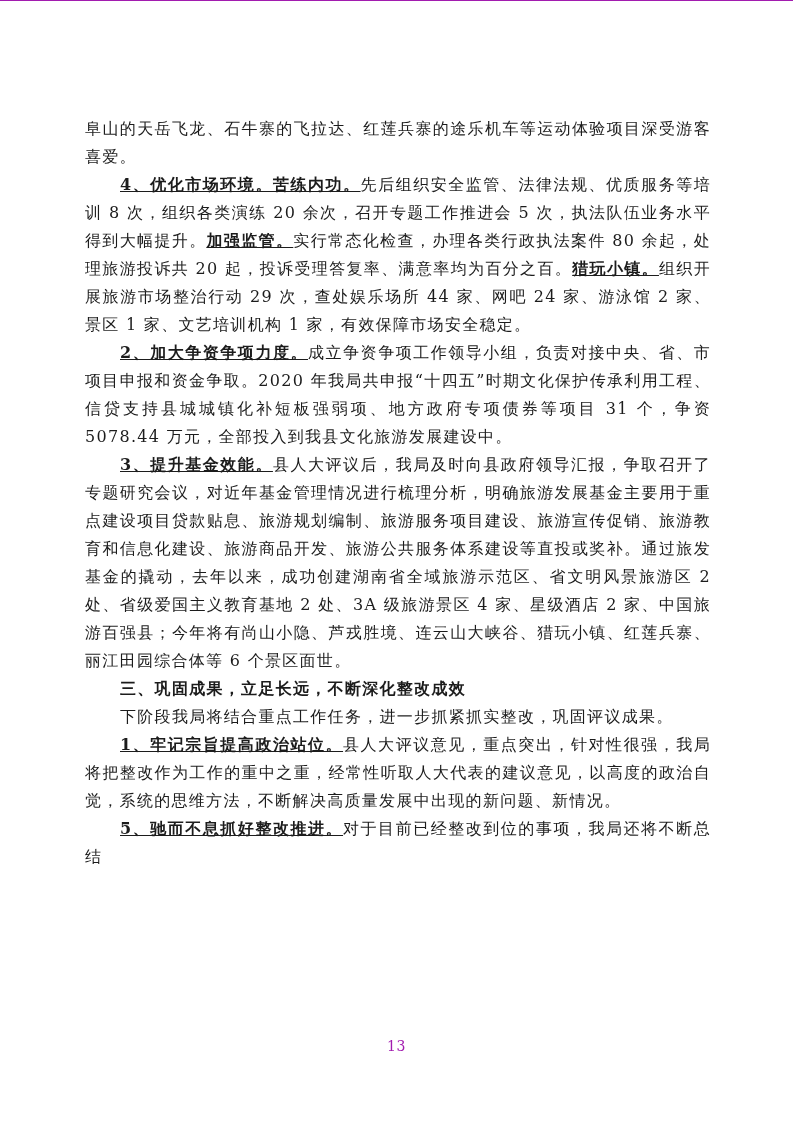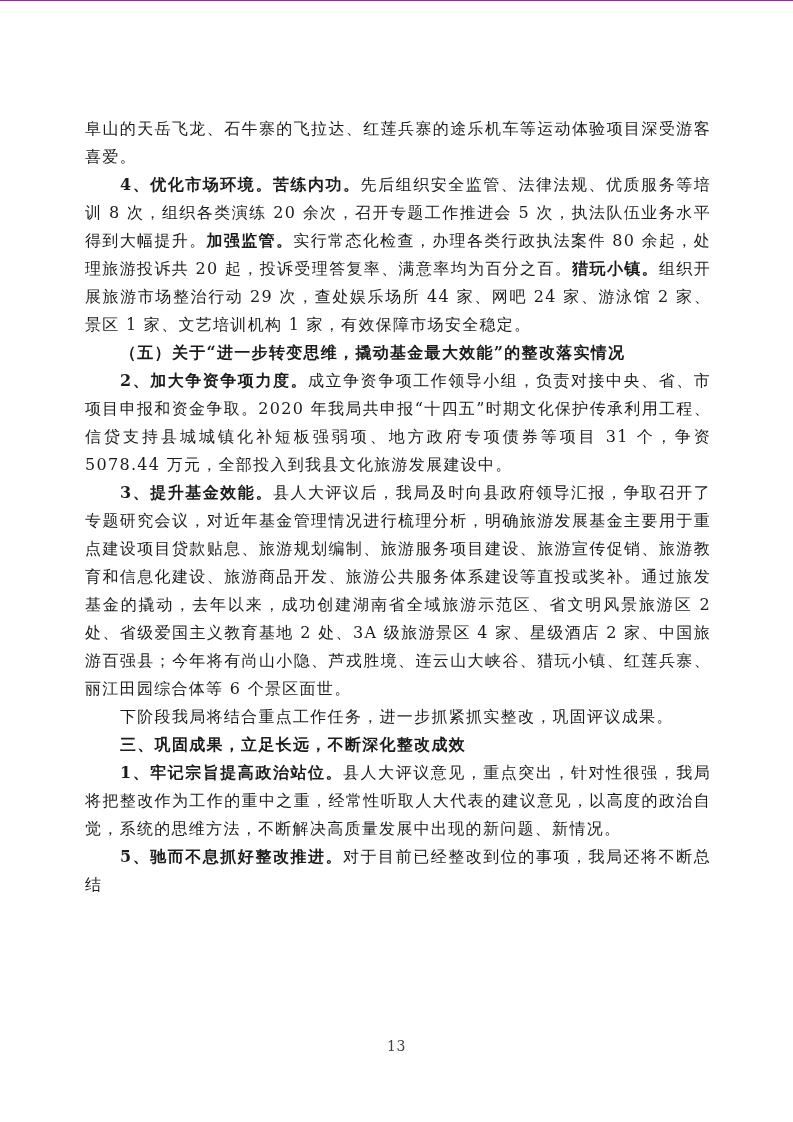--- a/index.html
+++ b/index.html
@@ -20,56 +20,55 @@
     position: absolute;
     left: 85px; top: 114px;
     width: 626px;
     font-size: 16px;
     line-height: 28px;
     letter-spacing: 1.3px;
     text-align: justify;
   }
   p.para { margin: 0; text-indent: 35px; }
   p.para.no-indent { text-indent: 0; }
-  .para b, .para .lead { font-weight: bold; }
+  .para b, .para .lead { font-weight: bold; text-decoration: underline; }
   .h-kai { font-weight: bold; }
   .h-hei {
     font-family: "DejaVu Sans", "Liberation Sans", sans-serif;
     font-weight: bold;
   }
   .footer {
     position: absolute;
     top: 1037px; left: 0;
     width: 100%;
     text-align: center;
     font-size: 14px;
     letter-spacing: 0.5px;
-    color: #404040;
+    color: #a21caf;
   }
 </style>
 </head>
 <body>
 
 <div class="page">
   <div class="content">
 
     <p class="para no-indent"><span>阜山的天岳飞龙、石牛寨的飞拉达、红莲兵寨的途乐机车等运动体验项目深受游客喜爱。</span></p>
 
     <p class="para"><b>4、优化市场环境。苦练内功。</b><span>先后组织安全监管、法律法规、优质服务等培训 8 次，组织各类演练 20 余次，召开专题工作推进会 5 次，执法队伍业务水平得到大幅提升。</span><b>加强监管。</b><span>实行常态化检查，办理各类行政执法案件 80 余起，处理旅游投诉共 20 起，投诉受理答复率、满意率均为百分之百。</span><b>猎玩小镇。</b><span>组织开展旅游市场整治行动 29 次，查处娱乐场所 44 家、网吧 24 家、游泳馆 2 家、景区 1 家、文艺培训机构 1 家，有效保障市场安全稳定。</span></p>
 
-    <p class="para h-kai"><span>（五）关于“进一步转变思维，撬动基金最大效能”的整改落实情况</span></p>
 
 
     <p class="para"><b>2、加大争资争项力度。</b><span>成立争资争项工作领导小组，负责对接中央、省、市项目申报和资金争取。2020 年我局共申报“十四五”时期文化保护传承利用工程、信贷支持县城城镇化补短板强弱项、地方政府专项债券等项目 31 个，争资 5078.44 万元，全部投入到我县文化旅游发展建设中。</span></p>
 
     <p class="para"><b>3、提升基金效能。</b><span>县人大评议后，我局及时向县政府领导汇报，争取召开了专题研究会议，对近年基金管理情况进行梳理分析，明确旅游发展基金主要用于重点建设项目贷款贴息、旅游规划编制、旅游服务项目建设、旅游宣传促销、旅游教育和信息化建设、旅游商品开发、旅游公共服务体系建设等直投或奖补。通过旅发基金的撬动，去年以来，成功创建湖南省全域旅游示范区、省文明风景旅游区 2 处、省级爱国主义教育基地 2 处、3A 级旅游景区 4 家、星级酒店 2 家、中国旅游百强县；今年将有尚山小隐、芦戎胜境、连云山大峡谷、猎玩小镇、红莲兵寨、丽江田园综合体等 6 个景区面世。</span></p>
 
+    <p class="para h-hei"><span>三、巩固成果，立足长远，不断深化整改成效</span></p>
+
     <p class="para"><span>下阶段我局将结合重点工作任务，进一步抓紧抓实整改，巩固评议成果。</span></p>
-
-    <p class="para h-hei"><span>三、巩固成果，立足长远，不断深化整改成效</span></p>
 
     <p class="para"><b>1、牢记宗旨提高政治站位。</b><span>县人大评议意见，重点突出，针对性很强，我局将把整改作为工作的重中之重，经常性听取人大代表的建议意见，以高度的政治自觉，系统的思维方法，不断解决高质量发展中出现的新问题、新情况。</span></p>
 
     <p class="para"><b>5、驰而不息抓好整改推进。</b><span>对于目前已经整改到位的事项，我局还将不断总结</span></p>
 
   </div>
 
   <div class="footer">13</div>
 </div>
 

